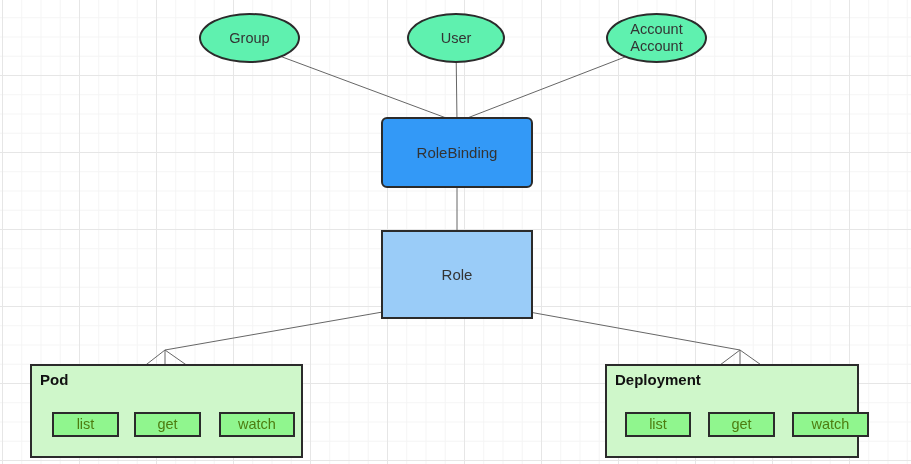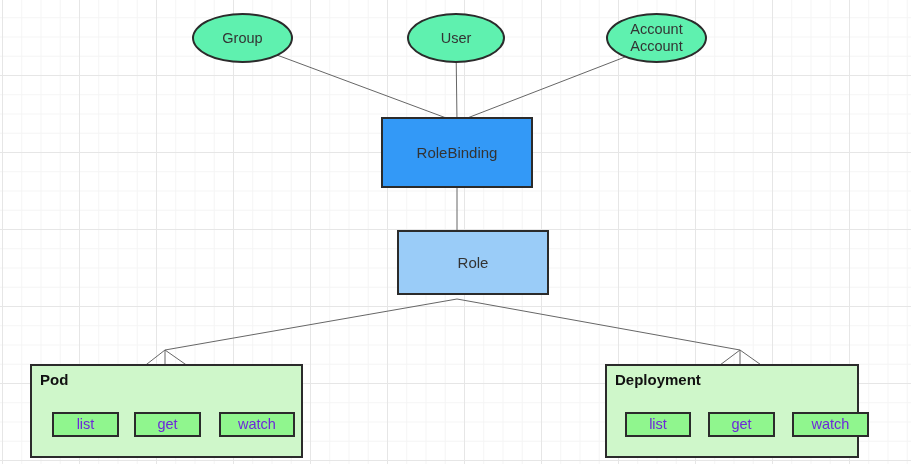--- a/index.html
+++ b/index.html
@@ -44,29 +44,29 @@
   }
   .container-label {
     position: absolute; left: 8px; top: 5px;
     font-weight: bold; font-size: 15px; color: #111111;
   }
   .verb {
     position: absolute; top: 46px; height: 25px;
     background: #90f68e;
     display: flex; align-items: center; justify-content: center;
     border: 2px solid #2b2b2b;
-    font-size: 14.5px; color: #6d28d9;
+    font-size: 14.5px; color: #4d7c0f;
   }
 
   
-  #n-group   { left: 192px; top: 13px;  width: 101px; height: 50px; }
+  #n-group   { left: 199px; top: 13px;  width: 101px; height: 50px; }
   #n-user    { left: 407px; top: 13px;  width: 98px;  height: 50px; }
   #n-sa      { left: 606px; top: 13px;  width: 101px; height: 50px; }
-  #n-binding { left: 381px; top: 117px; width: 152px; height: 71px; }
-  #n-role    { left: 381px; top: 230px; width: 152px; height: 65px; margin-left: 16px; }
+  #n-binding { left: 381px; top: 117px; width: 152px; height: 71px; border-radius: 6px; }
+  #n-role    { left: 381px; top: 230px; width: 152px; height: 89px; }
   #n-pod     { left: 30px;  top: 364px; width: 273px; height: 94px; }
   #n-dep     { left: 605px; top: 364px; width: 254px; height: 94px; }
 
   #pod-list   { left: 20px;  width: 67px; }
   #pod-get    { left: 102px; width: 67px; }
   #pod-watch  { left: 187px; width: 76px; }
   #dep-list   { left: 18px;  width: 66px; }
   #dep-get    { left: 101px; width: 67px; }
   #dep-watch  { left: 185px; width: 77px; }
 </style>

